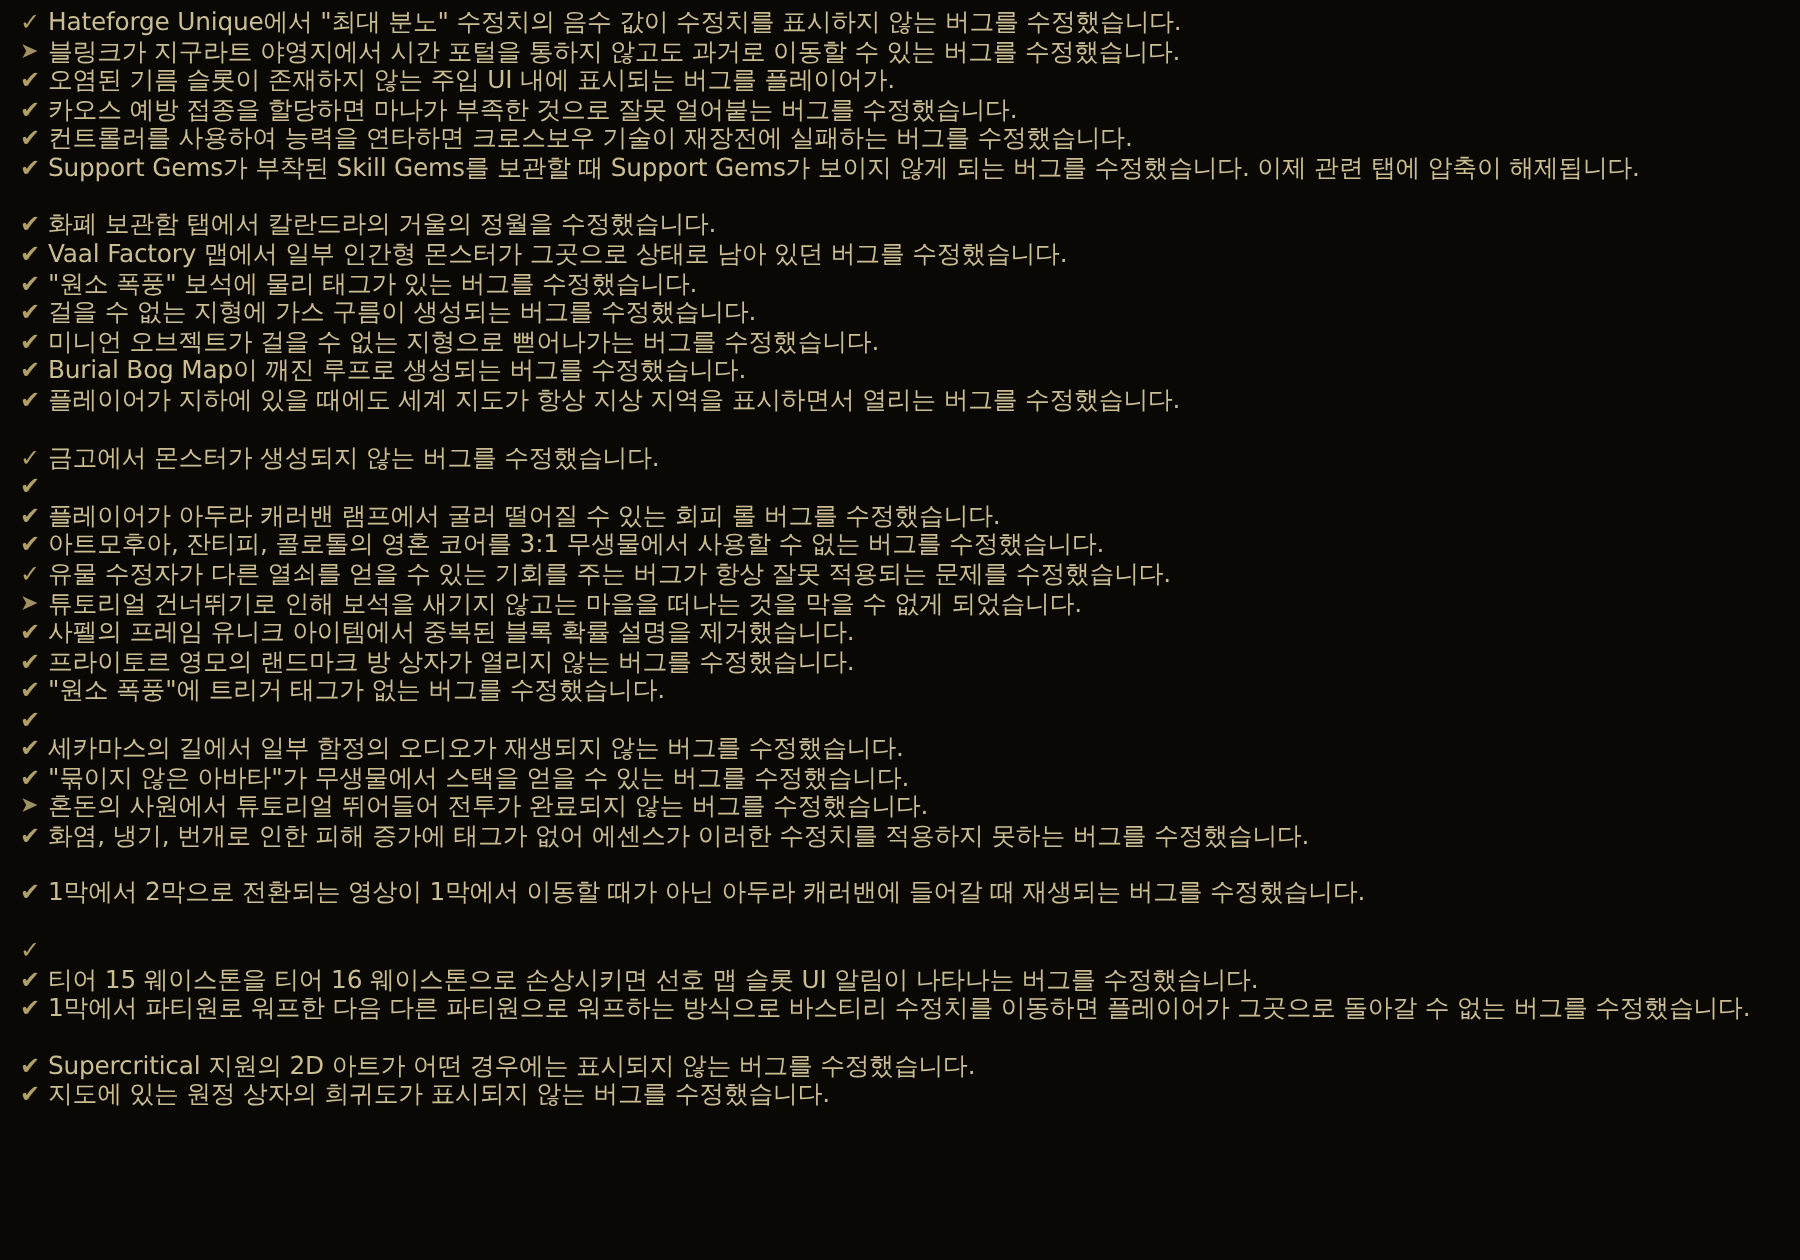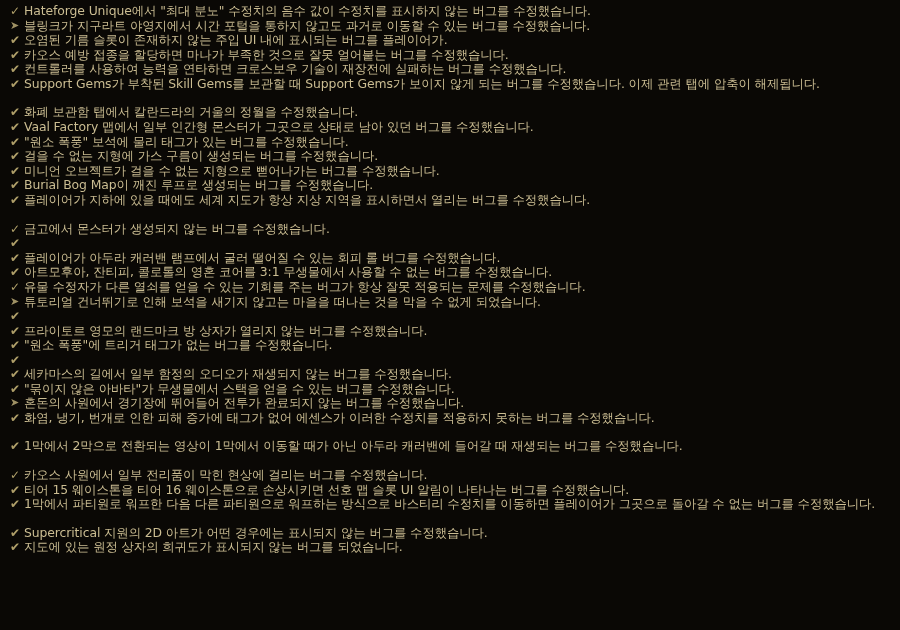--- a/index.html
+++ b/index.html
@@ -127,20 +127,21 @@
       <div class="line">
         <span class="mark">✓</span>
         <span class="txt">유물 수정자가 다른 열쇠를 얻을 수 있는 기회를 주는 버그가 항상 잘못 적용되는 문제를 수정했습니다.</span>
       </div>
       <div class="line">
         <span class="mark arrow">➤</span>
         <span class="txt">튜토리얼 건너뛰기로 인해 보석을 새기지 않고는 마을을 떠나는 것을 막을 수 없게 되었습니다.</span>
       </div>
       <div class="line">
         <span class="mark">✔</span>
+        <span class="txt">사펠의 프레임 유니크 아이템에서 중복된 블록 확률 설명을 제거했습니다.</span>
       </div>
       <div class="line">
         <span class="mark">✔</span>
         <span class="txt">프라이토르 영모의 랜드마크 방 상자가 열리지 않는 버그를 수정했습니다.</span>
       </div>
       <div class="line">
         <span class="mark">✔</span>
         <span class="txt">"원소 폭풍"에 트리거 태그가 없는 버그를 수정했습니다.</span>
       </div>
       <div class="line">
@@ -149,50 +150,49 @@
       <div class="line">
         <span class="mark">✔</span>
         <span class="txt">세카마스의 길에서 일부 함정의 오디오가 재생되지 않는 버그를 수정했습니다.</span>
       </div>
       <div class="line">
         <span class="mark">✔</span>
         <span class="txt">"묶이지 않은 아바타"가 무생물에서 스택을 얻을 수 있는 버그를 수정했습니다.</span>
       </div>
       <div class="line">
         <span class="mark arrow">➤</span>
-        <span class="txt">혼돈의 사원에서 경기장에 뛰어들어 전투가 완료되지 않는 버그를 수정했습니다.</span>
+        <span class="txt">혼돈의 사원에서 튜토리얼 뛰어들어 전투가 완료되지 않는 버그를 수정했습니다.</span>
       </div>
       <div class="line">
         <span class="mark">✔</span>
         <span class="txt">화염, 냉기, 번개로 인한 피해 증가에 태그가 없어 에센스가 이러한 수정치를 적용하지 못하는 버그를 수정했습니다.</span>
       </div>
     </div>
     <div class="group">
       <div class="line">
         <span class="mark">✔</span>
         <span class="txt">1막에서 2막으로 전환되는 영상이 1막에서 이동할 때가 아닌 아두라 캐러밴에 들어갈 때 재생되는 버그를 수정했습니다.</span>
       </div>
     </div>
     <div class="group">
       <div class="line">
         <span class="mark">✓</span>
-        <span class="txt">카오스 사원에서 일부 전리품이 막힌 현상에 걸리는 버그를 수정했습니다.</span>
       </div>
       <div class="line">
         <span class="mark">✔</span>
         <span class="txt">티어 15 웨이스톤을 티어 16 웨이스톤으로 손상시키면 선호 맵 슬롯 UI 알림이 나타나는 버그를 수정했습니다.</span>
       </div>
       <div class="line">
         <span class="mark">✔</span>
         <span class="txt">1막에서 파티원로 워프한 다음 다른 파티원으로 워프하는 방식으로 바스티리 수정치를 이동하면 플레이어가 그곳으로 돌아갈 수 없는 버그를 수정했습니다.</span>
       </div>
     </div>
     <div class="group">
       <div class="line">
         <span class="mark">✔</span>
         <span class="txt">Supercritical 지원의 2D 아트가 어떤 경우에는 표시되지 않는 버그를 수정했습니다.</span>
       </div>
       <div class="line">
         <span class="mark">✔</span>
-        <span class="txt">지도에 있는 원정 상자의 희귀도가 표시되지 않는 버그를 되었습니다.</span>
+        <span class="txt">지도에 있는 원정 상자의 희귀도가 표시되지 않는 버그를 수정했습니다.</span>
       </div>
     </div>
   </div>
 
 </body></html>

